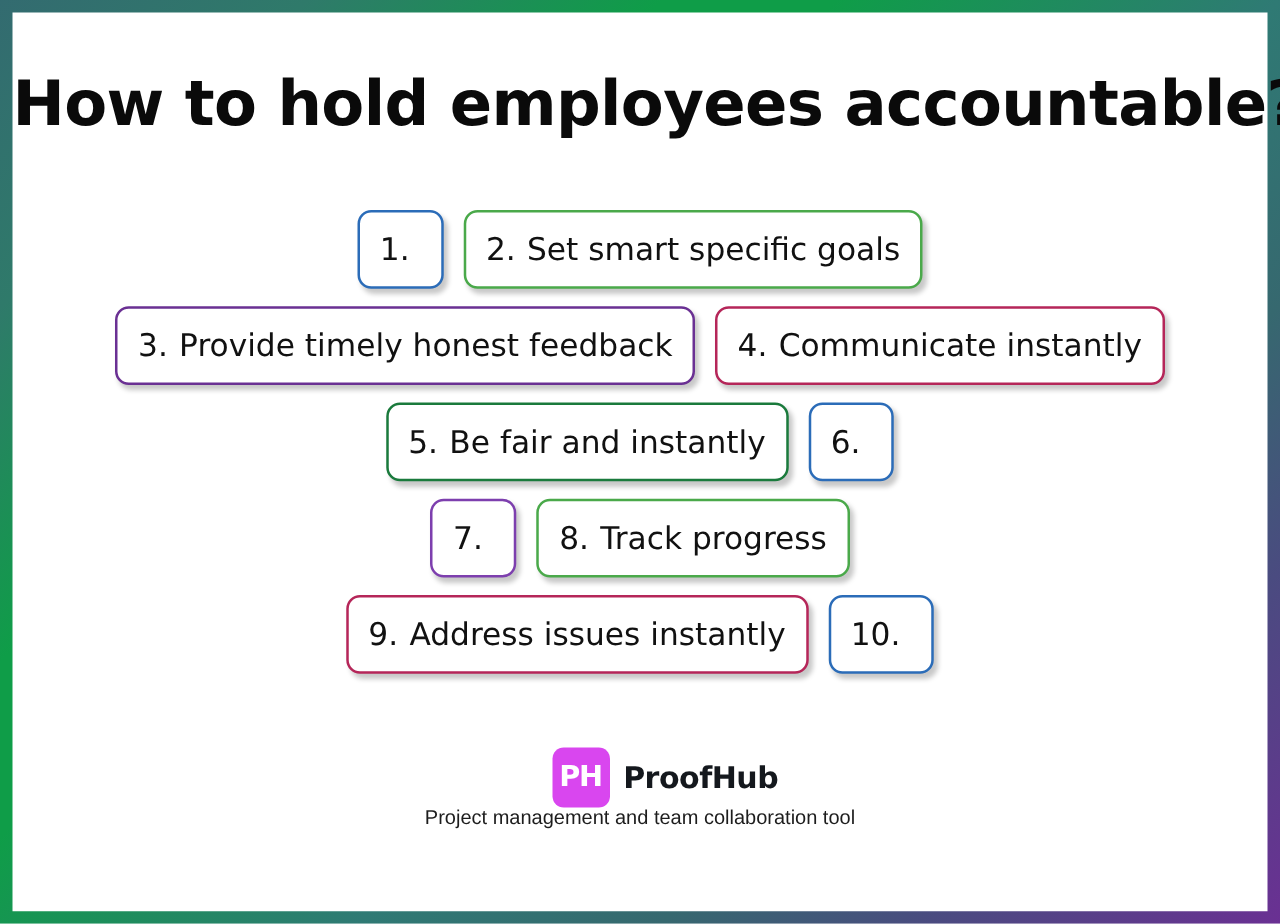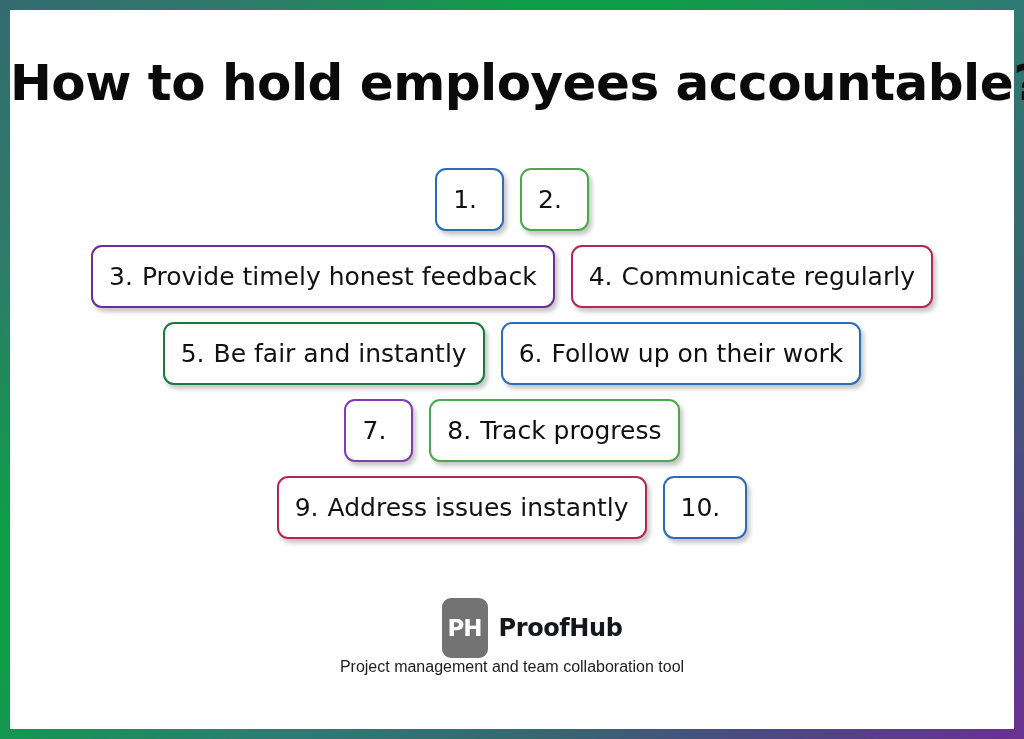--- a/index.html
+++ b/index.html
@@ -107,23 +107,23 @@
     flex-direction: column;
     align-items: center;
   }
   .brand-row {
     display: flex;
     align-items: center;
     gap: 11px;
   }
   .logo-mark {
     width: 46px;
-    height: 60px;
+    height: 48px;
     border-radius: 9px;
-    background: #737373;
+    background: #d946ef;
     display: flex;
     align-items: center;
     justify-content: center;
     margin-left: 40px;
   }
   .logo-mark .ph {
     color: #ffffff;
     font-family: "DejaVu Sans", sans-serif;
     font-weight: bold;
     font-size: 23px;
@@ -151,40 +151,40 @@
 
     <div class="title">How to hold employees accountable?</div>
 
     <div class="rows">
         <div class="row">
           <div class="chip" style="border-color: rgb(43, 108, 184);">
             <span class="num">1.</span>
           </div>
           <div class="chip" style="border-color: rgb(74, 169, 74);">
             <span class="num">2.</span>
+            <span class="txt">Set smart specific goals</span>
           </div>
         </div>
         <div class="row">
           <div class="chip" style="border-color: rgb(106, 48, 147);">
             <span class="num">3.</span>
             <span class="txt">Provide timely honest feedback</span>
           </div>
           <div class="chip" style="border-color: rgb(181, 38, 89);">
             <span class="num">4.</span>
-            <span class="txt">Communicate regularly</span>
+            <span class="txt">Communicate instantly</span>
           </div>
         </div>
         <div class="row">
           <div class="chip" style="border-color: rgb(26, 122, 60);">
             <span class="num">5.</span>
             <span class="txt">Be fair and instantly</span>
           </div>
           <div class="chip" style="border-color: rgb(43, 108, 184);">
             <span class="num">6.</span>
-            <span class="txt">Follow up on their work</span>
           </div>
         </div>
         <div class="row">
           <div class="chip" style="border-color: rgb(125, 63, 174);">
             <span class="num">7.</span>
           </div>
           <div class="chip" style="border-color: rgb(74, 169, 74);">
             <span class="num">8.</span>
             <span class="txt">Track progress</span>
           </div>

